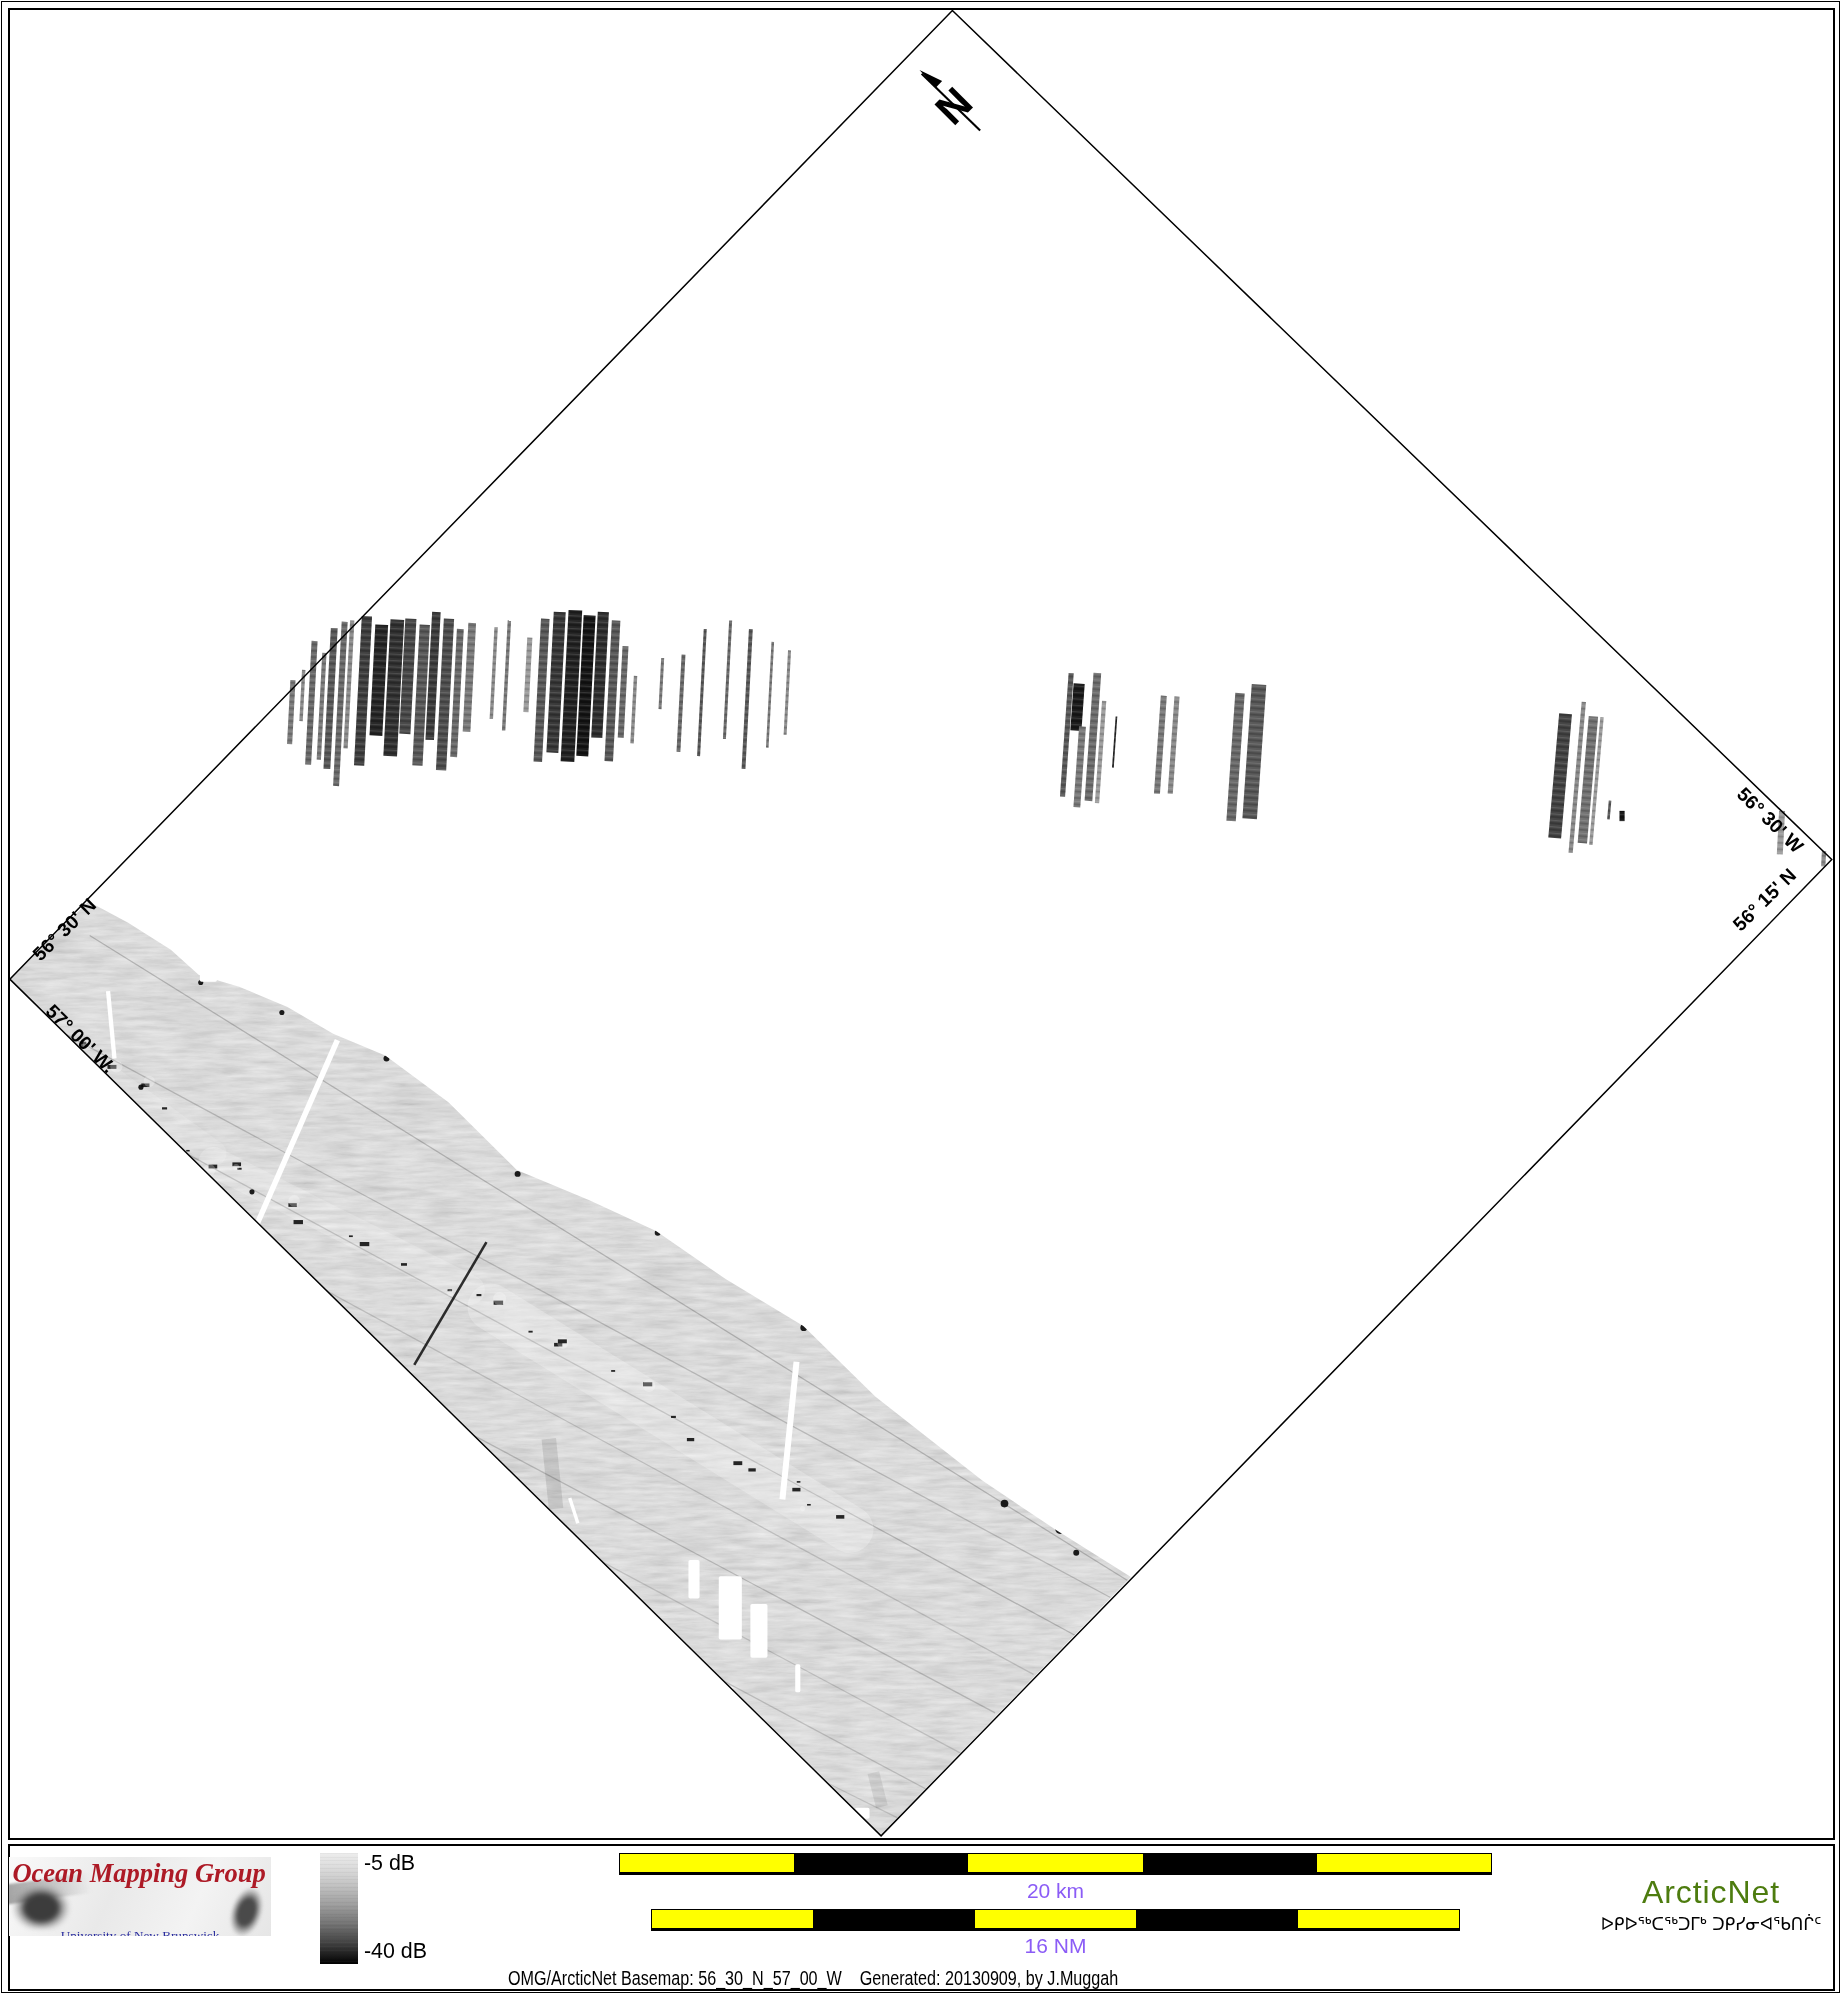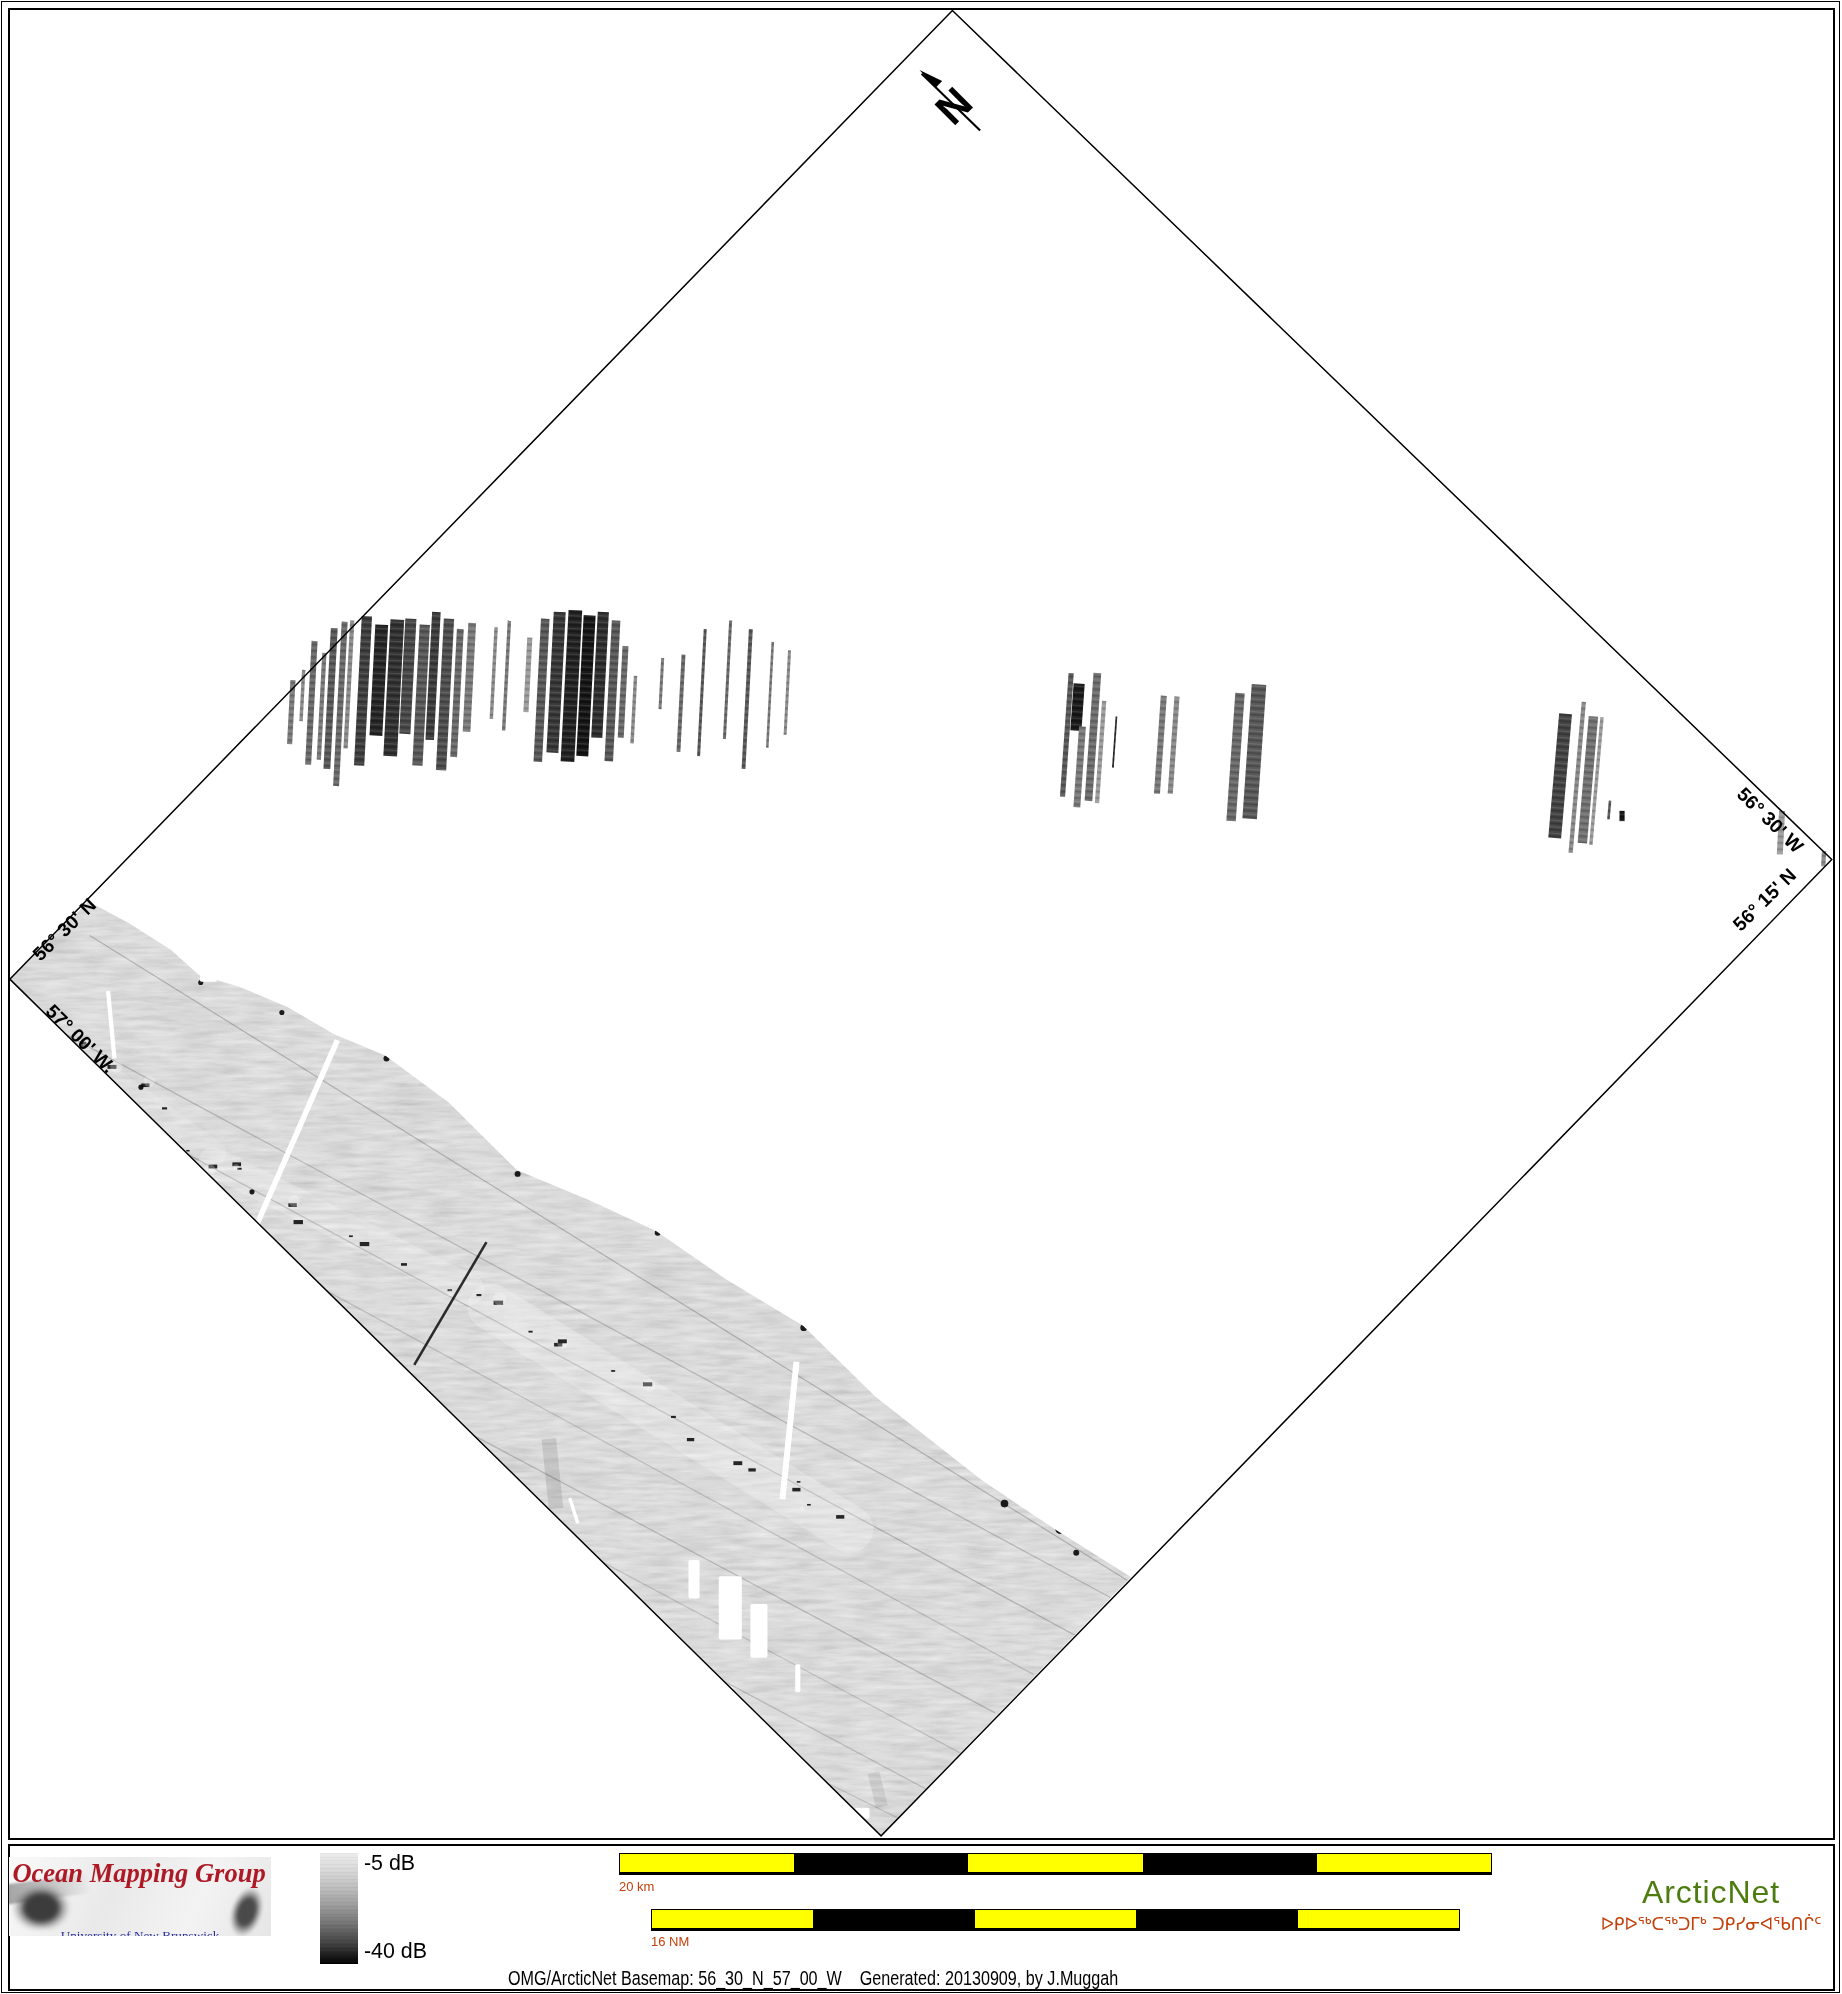--- a/index.html
+++ b/index.html
@@ -26,21 +26,21 @@
     background:linear-gradient(180deg,#ededed 0%,#cfcfcf 22%,#a8a8a8 42%,#7e7e7e 60%,#4c4c4c 78%,#161616 94%,#000 100%);}
   #colorbar-noise{left:320px;top:1853px;width:38px;height:111px;opacity:.25;
     background:repeating-linear-gradient(0deg,rgba(0,0,0,.14) 0 0.9px,transparent 0.9px 2.1px,rgba(255,255,255,.12) 2.1px 2.6px,transparent 2.6px 3.8px);}
   .cb-label{font-size:21.4px;color:#000;white-space:nowrap;}
   #cb-top{left:364px;top:1851px;}
   #cb-bottom{left:364px;top:1939px;}
   .scalebar{border:1.3px solid #000;border-bottom:3.8px solid #000;display:flex;}
   .scalebar .seg{height:100%;flex:1 1 0;}
   #bar-km{left:619px;top:1853px;width:873px;height:22px;}
   #bar-nm{left:651px;top:1909px;width:809px;height:22px;}
-  .bar-label{font-size:13px;color:#c2410c;}
+  .bar-label{text-align:center;font-size:21px;color:#8b5cf6;}
   #bar-km-label{left:619px;top:1879px;width:873px;}
   #bar-nm-label{left:651px;top:1934px;width:809px;}
   #caption{left:508px;top:1967px;font-size:19.7px;white-space:pre;transform:scaleX(.82);transform-origin:left top;color:#000;}
   #arcticnet{left:1583px;top:1874px;width:256px;text-align:center;}
   #arcticnet-name{font-size:32px;letter-spacing:0.9px;}
   #arcticnet-syll{margin-top:3.4px;font-family:"DejaVu Sans",sans-serif;font-size:17px;white-space:nowrap;}
   
   .edge-label{font-family:"Liberation Sans",sans-serif;font-size:45px;font-weight:bold;fill:#000;}
   #north-n{font-family:"Liberation Sans",sans-serif;font-size:100px;font-weight:bold;fill:#000;}
 </style>
@@ -423,15 +423,15 @@
     <div class="seg" style="background: rgb(255, 255, 0);"></div>
     <div class="seg" style="background: rgb(0, 0, 0);"></div>
     <div class="seg" style="background: rgb(255, 255, 0);"></div>
   </div>
 <div id="bar-nm-label" class="abs bar-label">16 NM</div>
 
 <div id="caption" class="abs">OMG/ArcticNet Basemap: 56_30_N_57_00_W    Generated: 20130909, by J.Muggah</div>
 
 <div id="arcticnet" class="abs">
   <div id="arcticnet-name" style="color: #4d7c0f;">ArcticNet</div>
-  <div id="arcticnet-syll" style="color: #c2410c;">ᐅᑭᐅᖅᑕᖅᑐᒥᒃ ᑐᑭᓯᓂᐊᖃᑎᒌᑦ</div>
+  <div id="arcticnet-syll" style="color: #000000;">ᐅᑭᐅᖅᑕᖅᑐᒥᒃ ᑐᑭᓯᓂᐊᖃᑎᒌᑦ</div>
 </div>
 
 
 </body></html>

